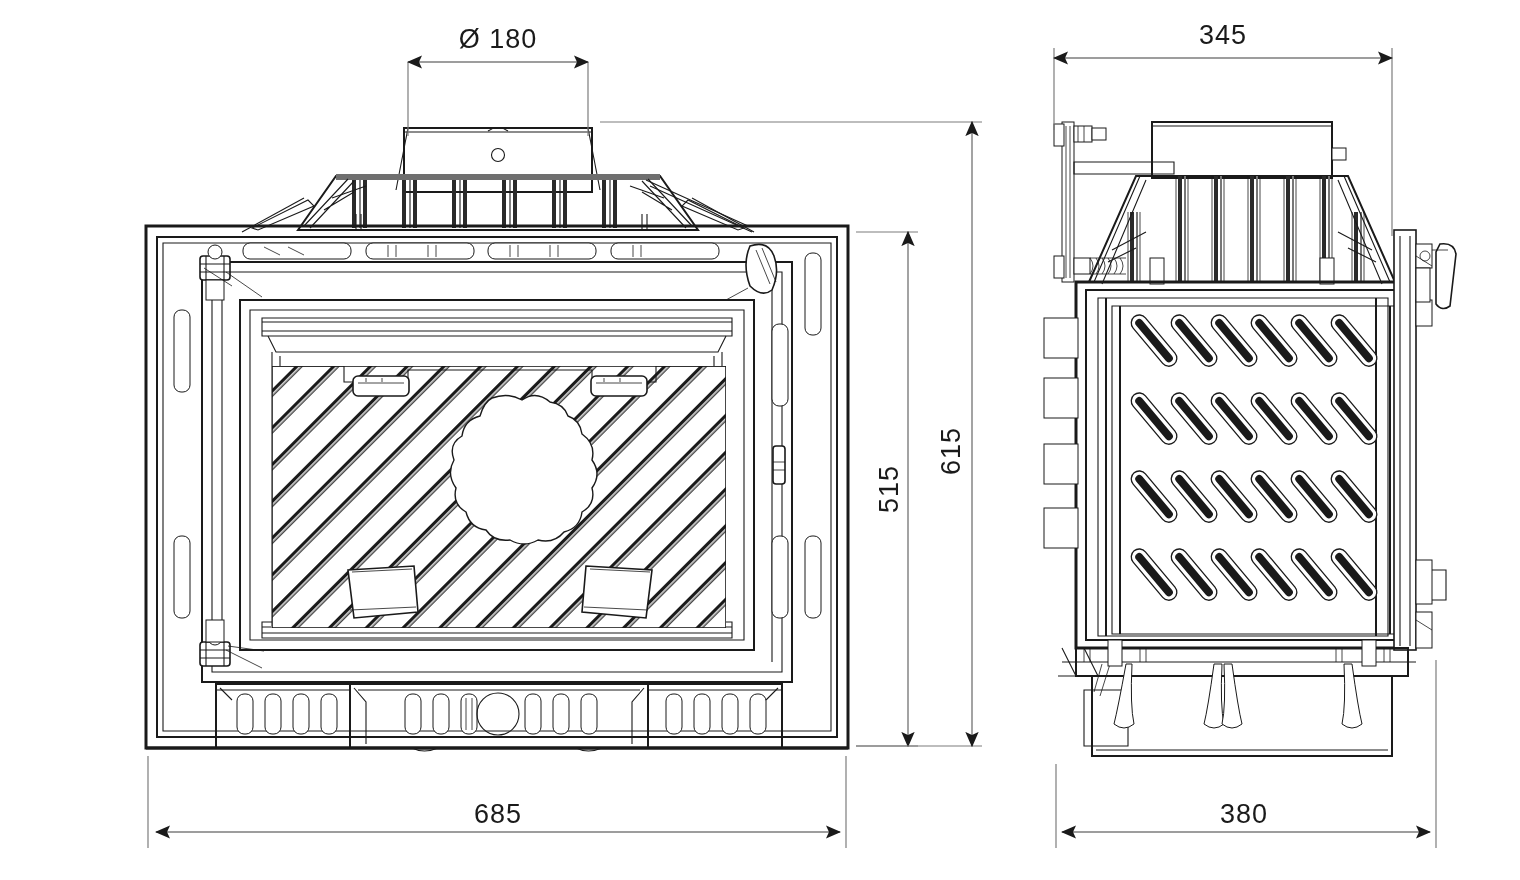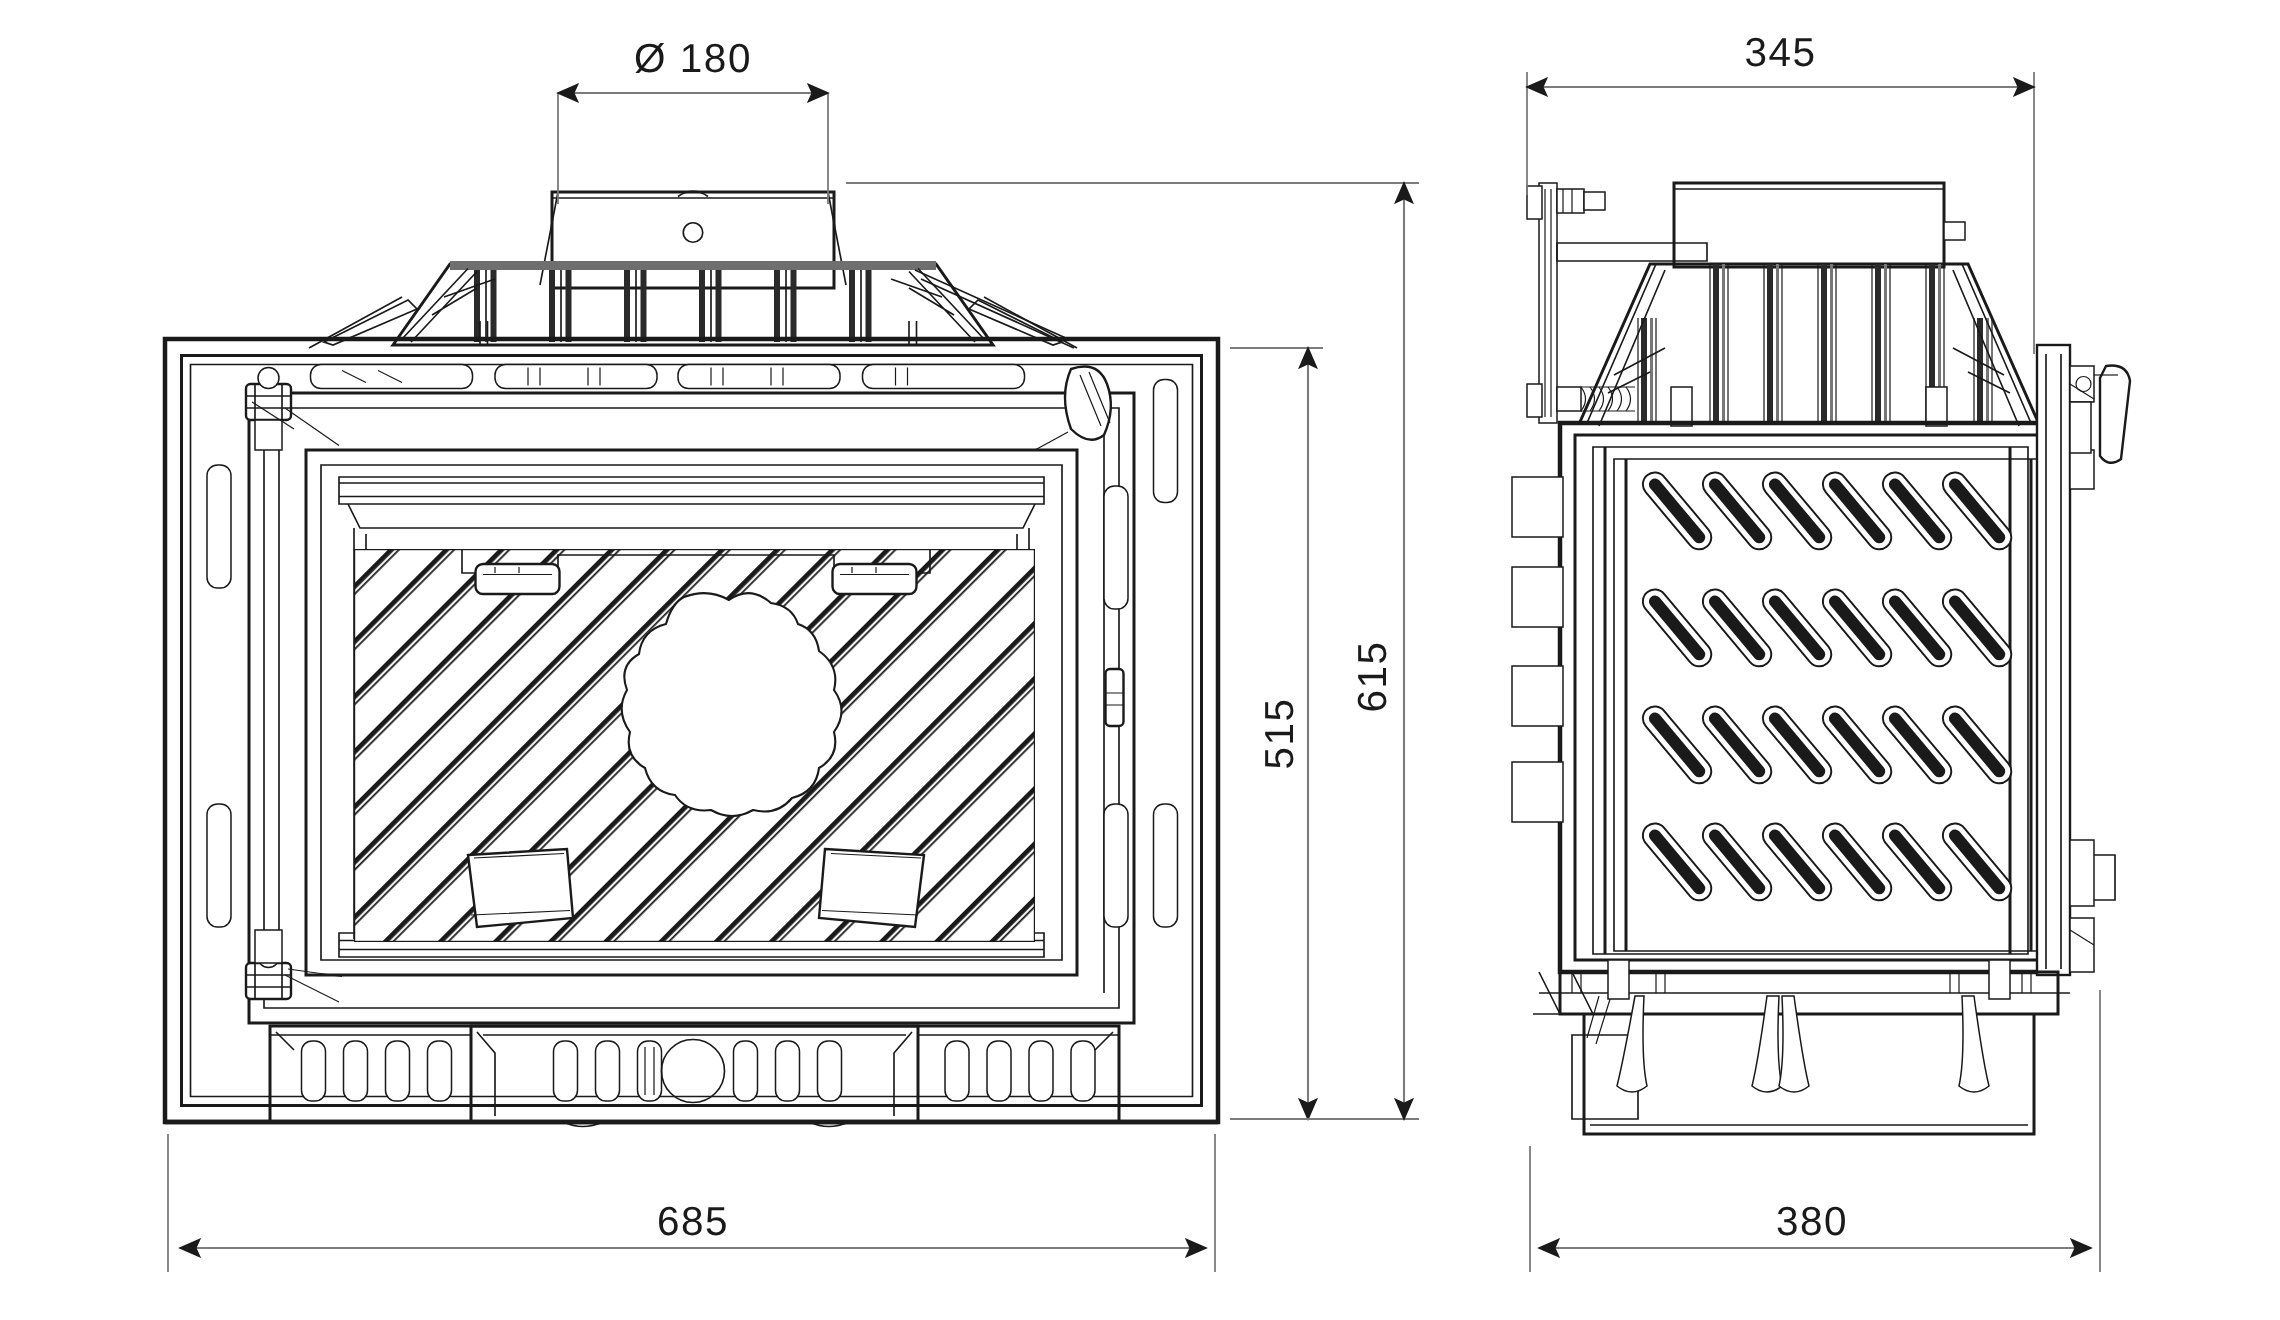--- a/index.html
+++ b/index.html
@@ -12,20 +12,21 @@
     width: 1520px;
     height: 880px;
     overflow: hidden;
     font-family: "Liberation Sans", sans-serif;
   }
   #drawing-root {
     position: relative;
     width: 1351px;
     height: 880px;
     background: #ffffff;
+    margin-left: 36px;
   }
   svg#tech-drawing {
     display: block;
     width: 1520px;
     height: 880px;
   }
   .dim-text {
     font-family: "Liberation Sans", sans-serif;
     font-size: 27px;
     fill: #1a1a1a;

